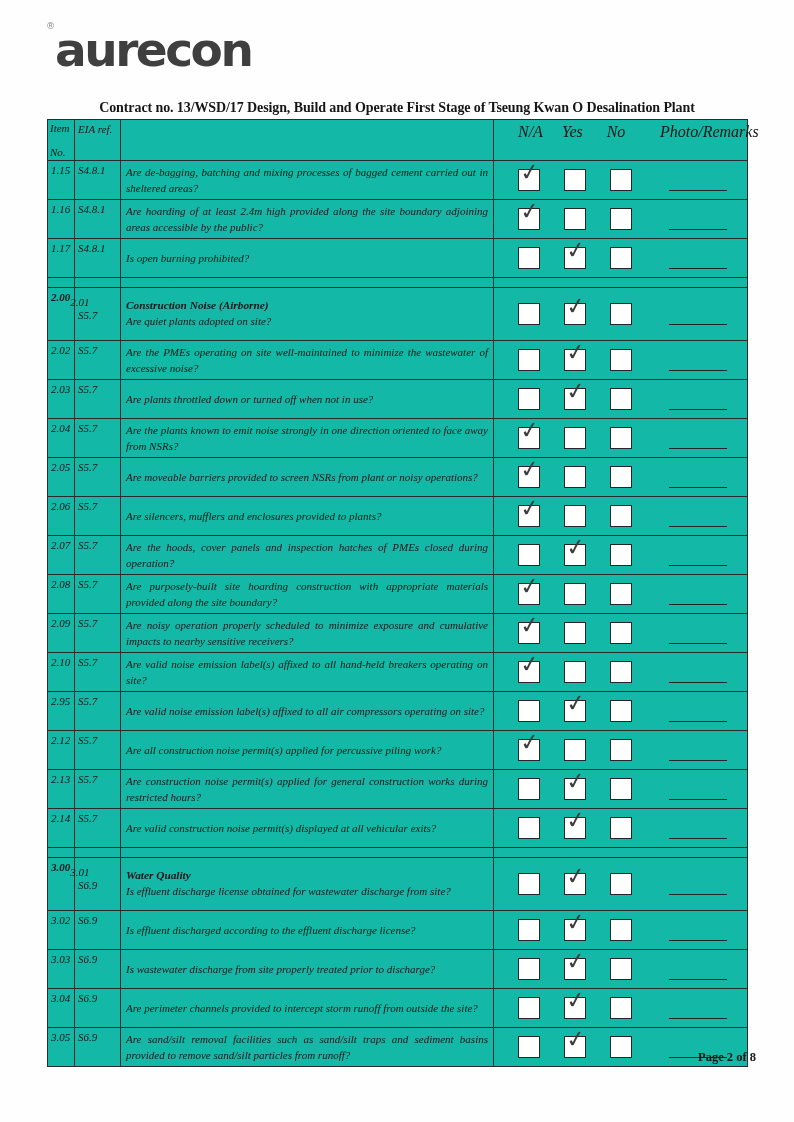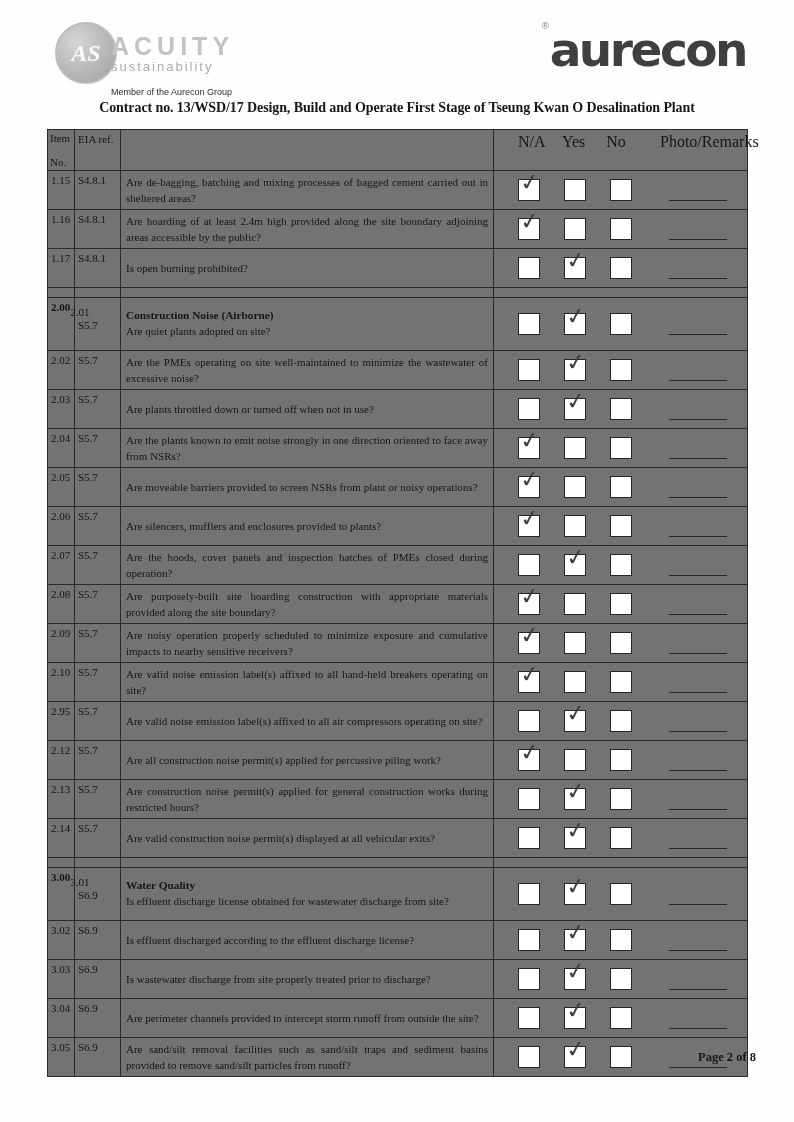--- a/index.html
+++ b/index.html
@@ -19,21 +19,21 @@
   }
   .acuity-names{margin-left:-6px;line-height:1.05;}
   .acuity-name{font-family:"Liberation Sans",sans-serif;font-weight:bold;font-size:25px;letter-spacing:5px;color:#c3c3c3;}
   .acuity-sub{font-family:"Liberation Sans",sans-serif;font-size:13px;letter-spacing:2px;color:#a6b0a4;margin-top:1px;}
   .acuity-tag{font-family:"Liberation Sans",sans-serif;font-size:9px;color:#2d2d2d;margin:3px 0 0 56px;}
   .aurecon{position:relative;margin-top:4px;font-family:"DejaVu Sans",sans-serif;font-weight:bold;font-size:47px;line-height:1;letter-spacing:-2.5px;color:#3f3f3f;}
   .aurecon .rmark{position:absolute;top:-4px;left:-9px;font-size:9px;letter-spacing:0;color:#8a8a8a;font-weight:normal;}
   
   .doc-title{position:absolute;top:100px;left:40px;right:40px;text-align:center;font-weight:bold;font-size:14px;letter-spacing:-0.1px;}
   
-  .tbl{position:absolute;top:129px;left:47px;width:699px;border:1.5px solid #2b2b2b;background:#737373;}
+  .tbl{position:absolute;top:119px;left:47px;width:699px;border:1.5px solid #2b2b2b;background:#14b8a6;font-style:italic;}
   .row{display:grid;grid-template-columns:27px 46px 373px 1fr;border-bottom:1.1px solid #2b2b2b;}
   .tbl .row:last-child{border-bottom:none;}
   .row > .c{border-right:1.1px solid #2b2b2b;box-sizing:border-box;min-width:0;}
   .row > .c:last-child{border-right:none;}
   .row-q{min-height:38px;}
   .row-section{min-height:52px;}
   .row-spacer{height:9px;}
   .row-header{min-height:40px;}
   .c-item,.c-ref{padding:3px 1px 2px 3px;font-size:11px;}
   .c-head-item{display:flex;flex-direction:column;justify-content:space-between;padding:2px 1px 2px 2px;font-size:11px;}
@@ -55,30 +55,20 @@
   .photo-l{margin-left:10px;white-space:nowrap;}
   
   .footer{position:absolute;top:1050px;right:38px;font-weight:bold;font-size:12.5px;}
 </style>
 </head>
 <body>
 
 <div class="page">
 
   <div class="hdr">
-    <div class="acuity">
-      <div class="acuity-row">
-        <div class="emblem">AS</div>
-        <div class="acuity-names">
-          <div class="acuity-name">ACUITY</div>
-          <div class="acuity-sub">sustainability</div>
-        </div>
-      </div>
-      <div class="acuity-tag">Member of the Aurecon Group</div>
-    </div>
     <div class="aurecon">
       <span class="rmark">®</span>
       <span>aurecon</span>
     </div>
   </div>
 
   <div class="doc-title">Contract no. 13/WSD/17 Design, Build and Operate First Stage of Tseung Kwan O Desalination Plant</div>
 
   <div class="tbl">
     <div class="row row-header">

